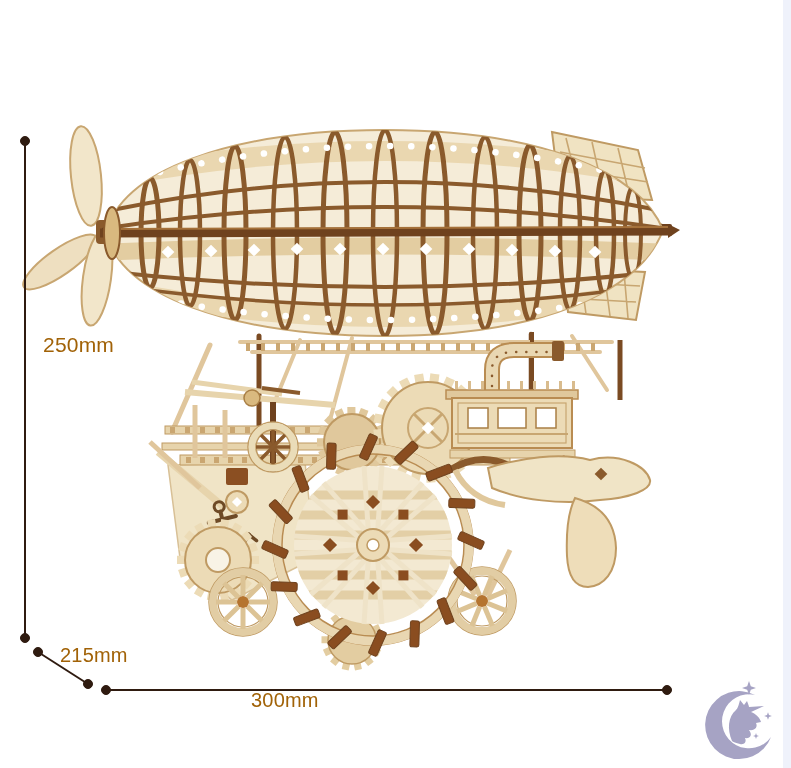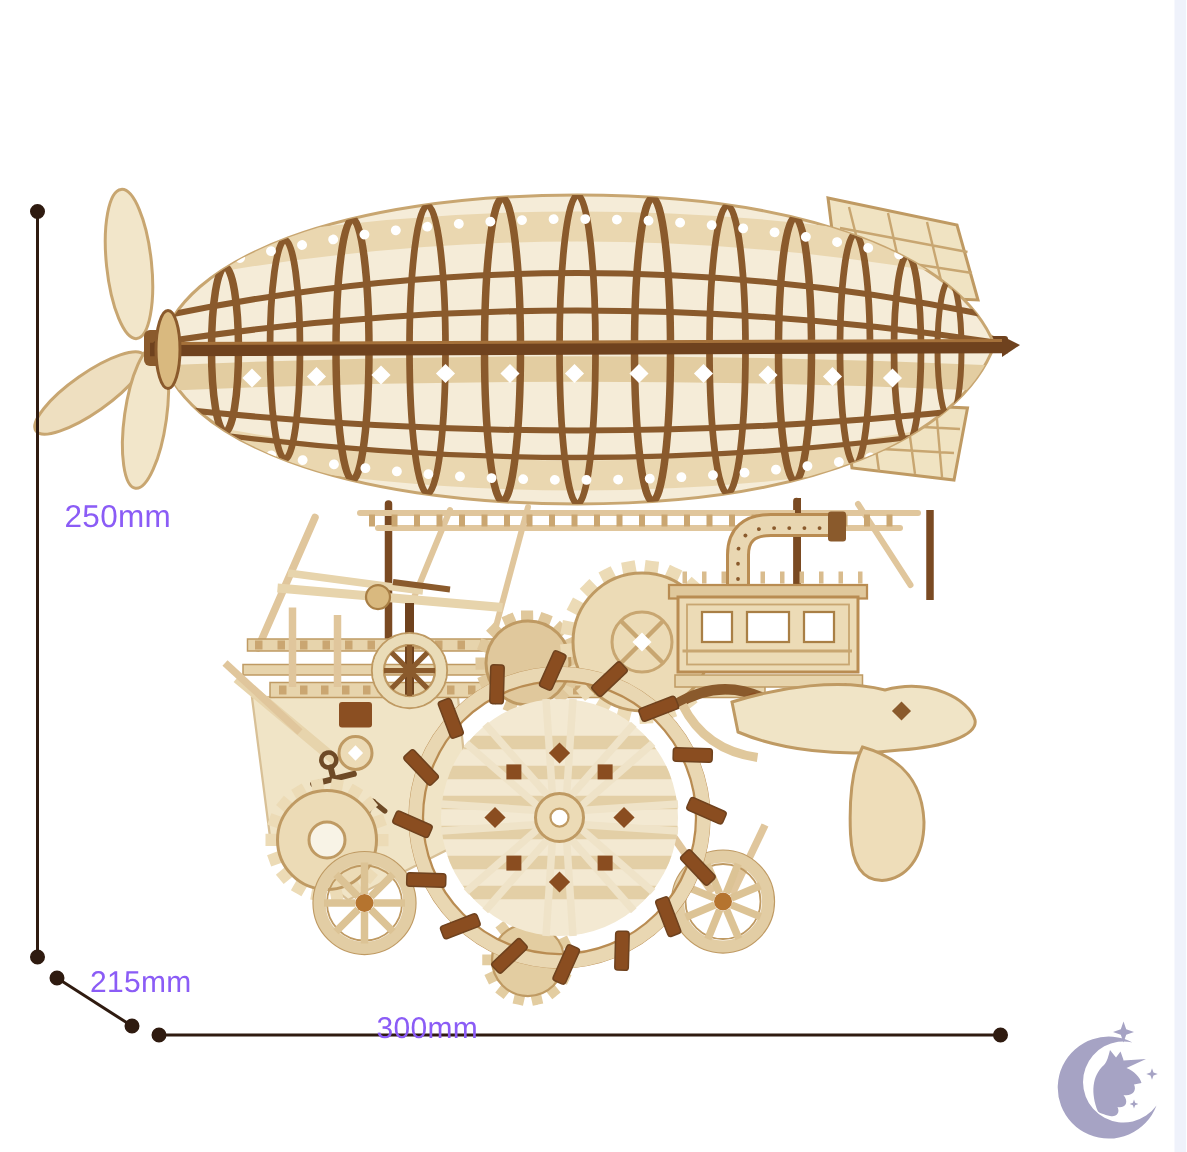--- a/index.html
+++ b/index.html
@@ -2,26 +2,26 @@
 <html><head>
 <meta charset="utf-8">
 <style>
   html,body{margin:0;padding:0;background:#fff;}
   .stage{
     position:relative;width:791px;height:768px;background:#ffffff;
     overflow:hidden;font-family:"Liberation Sans",sans-serif;
   }
   .art{position:absolute;left:0;top:0;width:791px;height:768px;}
   .dim-label{
-    position:absolute;color:#8b5cf6;font-size:20px;line-height:1;
+    position:absolute;color:#a16207;font-size:20px;line-height:1;
     letter-spacing:.2px;white-space:nowrap;
   }
   .dim-label.h{left:43px;top:334px;font-size:21px;}
   .dim-label.d{left:60px;top:645px;}
-  .dim-label.w{left:251px;top:676px;}
+  .dim-label.w{left:251px;top:690px;}
   .edge-strip{position:absolute;right:0;top:0;width:8px;height:768px;background:#eff2fb;}
 </style>
 </head>
 <body>
 
 <div class="stage">
 
   <svg class="art" viewBox="0 0 791 768">
     <defs>
       <clipPath id="hullClip">

